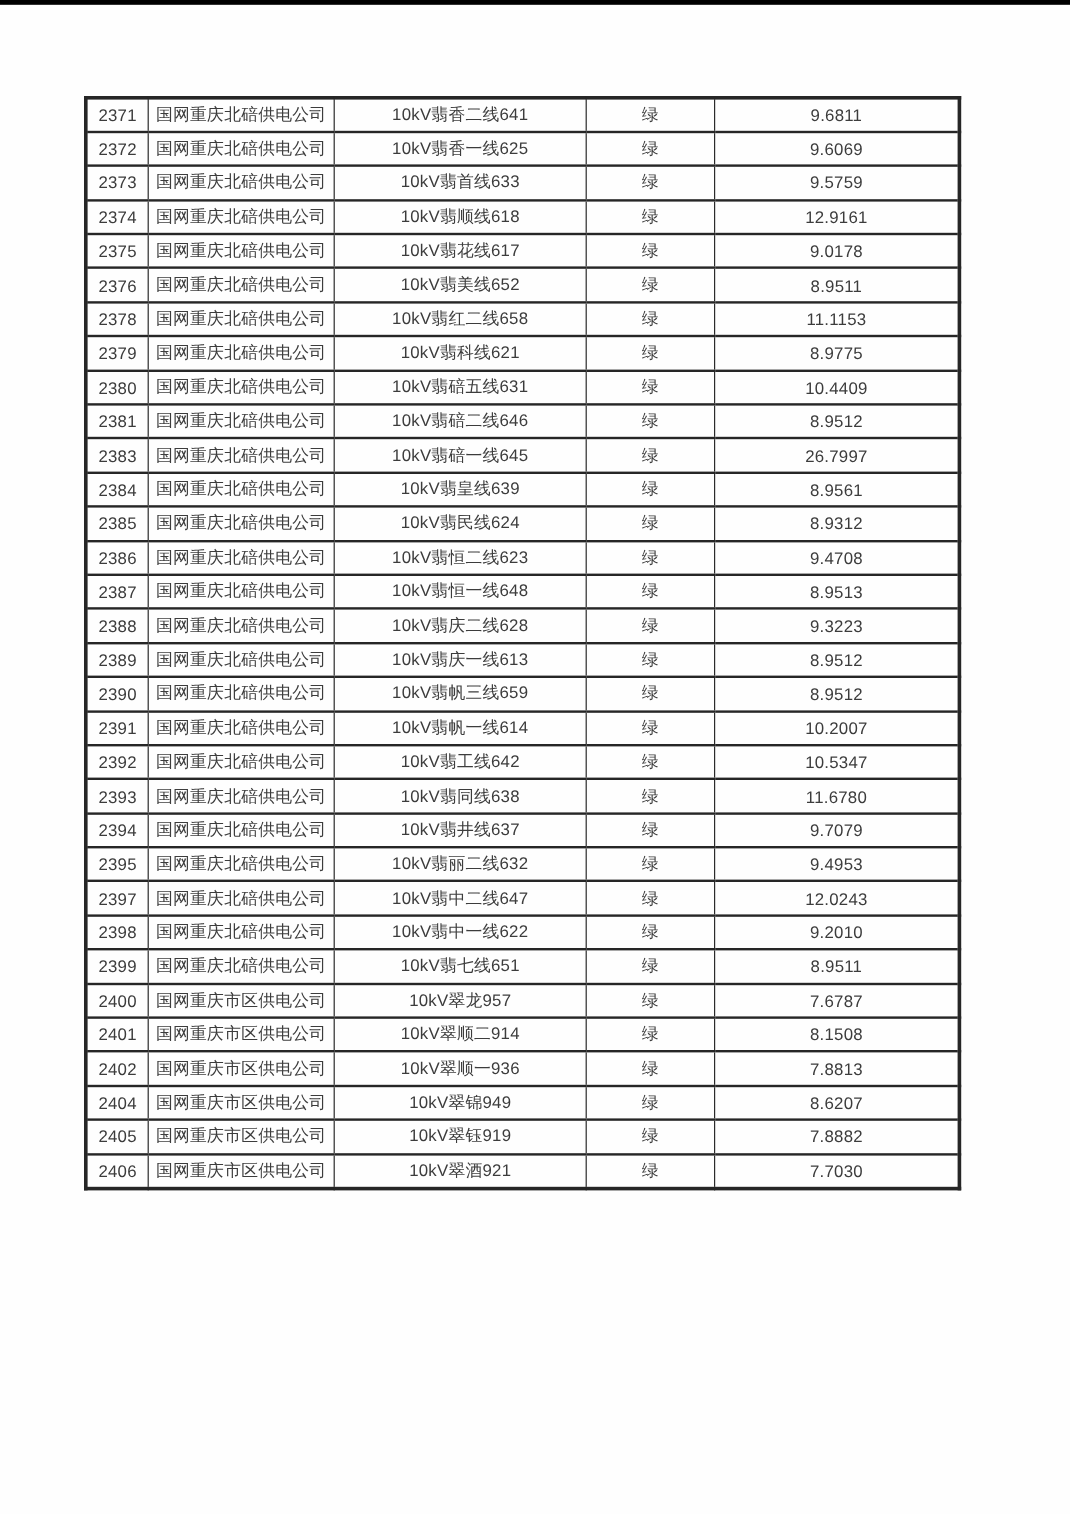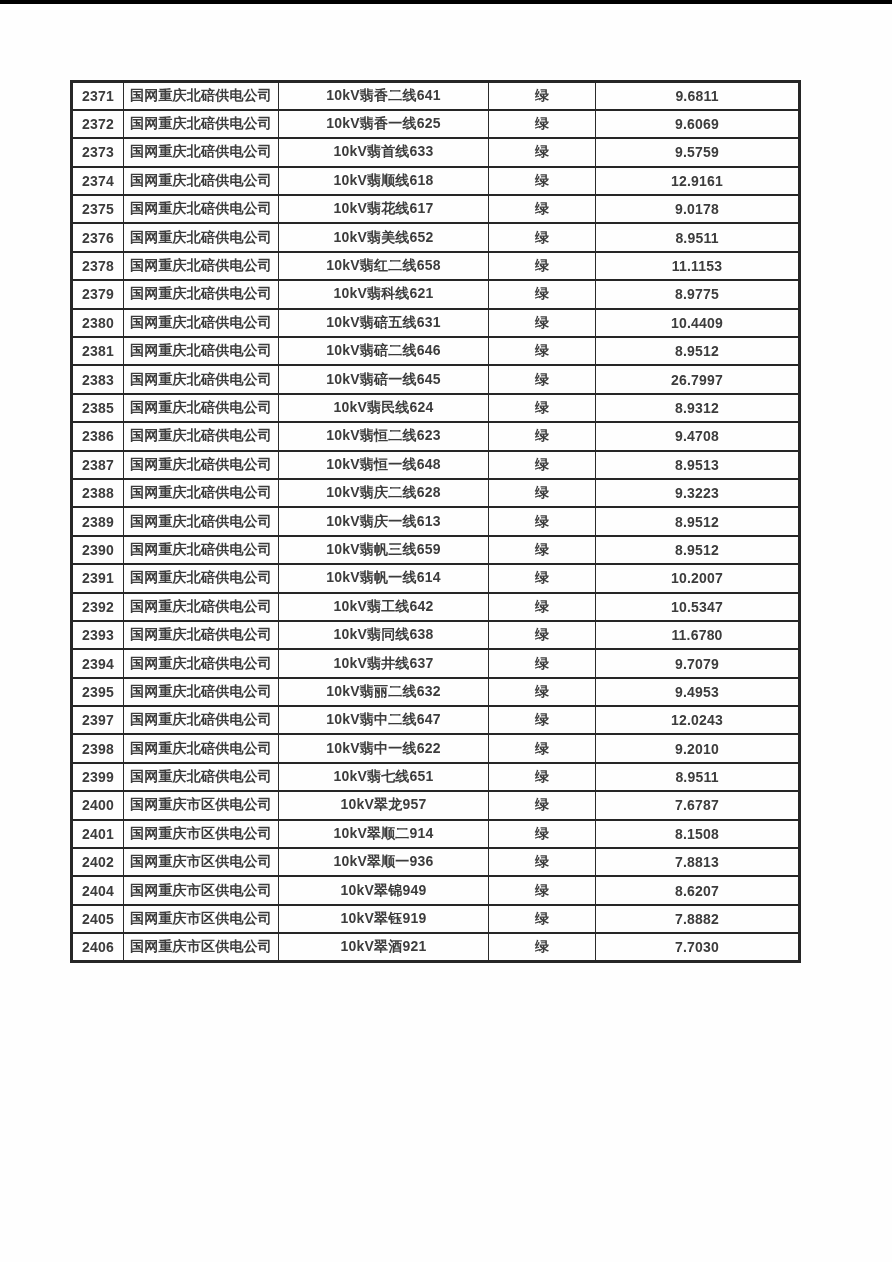--- a/index.html
+++ b/index.html
@@ -7,21 +7,20 @@
     width: 892px;
     background: #ffffff;
     font-family: "Liberation Sans", "DejaVu Sans", sans-serif;
   }
   .page {
     position: relative;
     width: 892px;
     height: 1262px;
     background: #fefefe;
     overflow: hidden;
-    font-weight: bold;
   }
   .top-bar {
     position: absolute;
     top: 0; left: 0;
     width: 892px;
     height: 4px;
     background: #000000;
   }
   table.data-table {
     position: absolute;
@@ -134,20 +133,27 @@
           <td class="col-value">8.9512</td>
         </tr>
         <tr>
           <td class="col-no">2383</td>
           <td class="col-company">国网重庆北碚供电公司</td>
           <td class="col-line">10kV翡碚一线645</td>
           <td class="col-status">绿</td>
           <td class="col-value">26.7997</td>
         </tr>
         <tr>
+          <td class="col-no">2384</td>
+          <td class="col-company">国网重庆北碚供电公司</td>
+          <td class="col-line">10kV翡皇线639</td>
+          <td class="col-status">绿</td>
+          <td class="col-value">8.9561</td>
+        </tr>
+        <tr>
           <td class="col-no">2385</td>
           <td class="col-company">国网重庆北碚供电公司</td>
           <td class="col-line">10kV翡民线624</td>
           <td class="col-status">绿</td>
           <td class="col-value">8.9312</td>
         </tr>
         <tr>
           <td class="col-no">2386</td>
           <td class="col-company">国网重庆北碚供电公司</td>
           <td class="col-line">10kV翡恒二线623</td>

